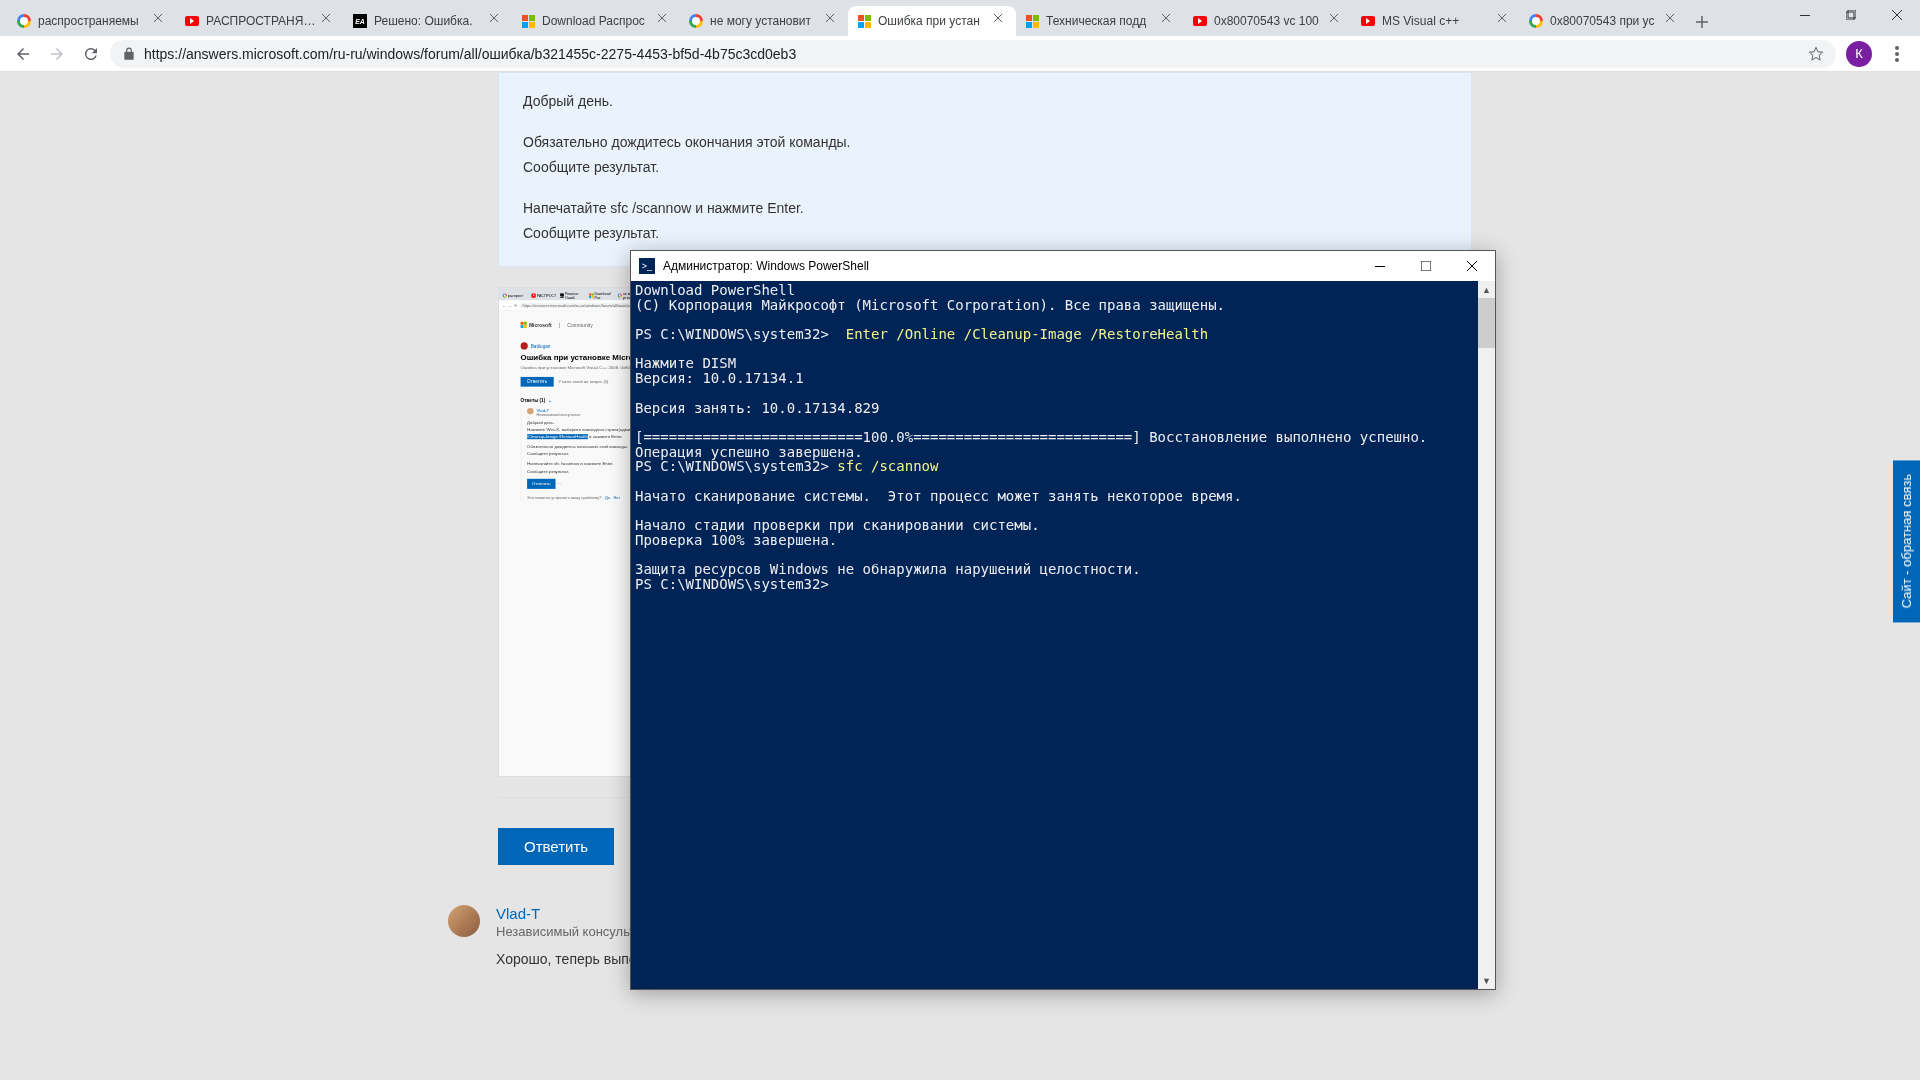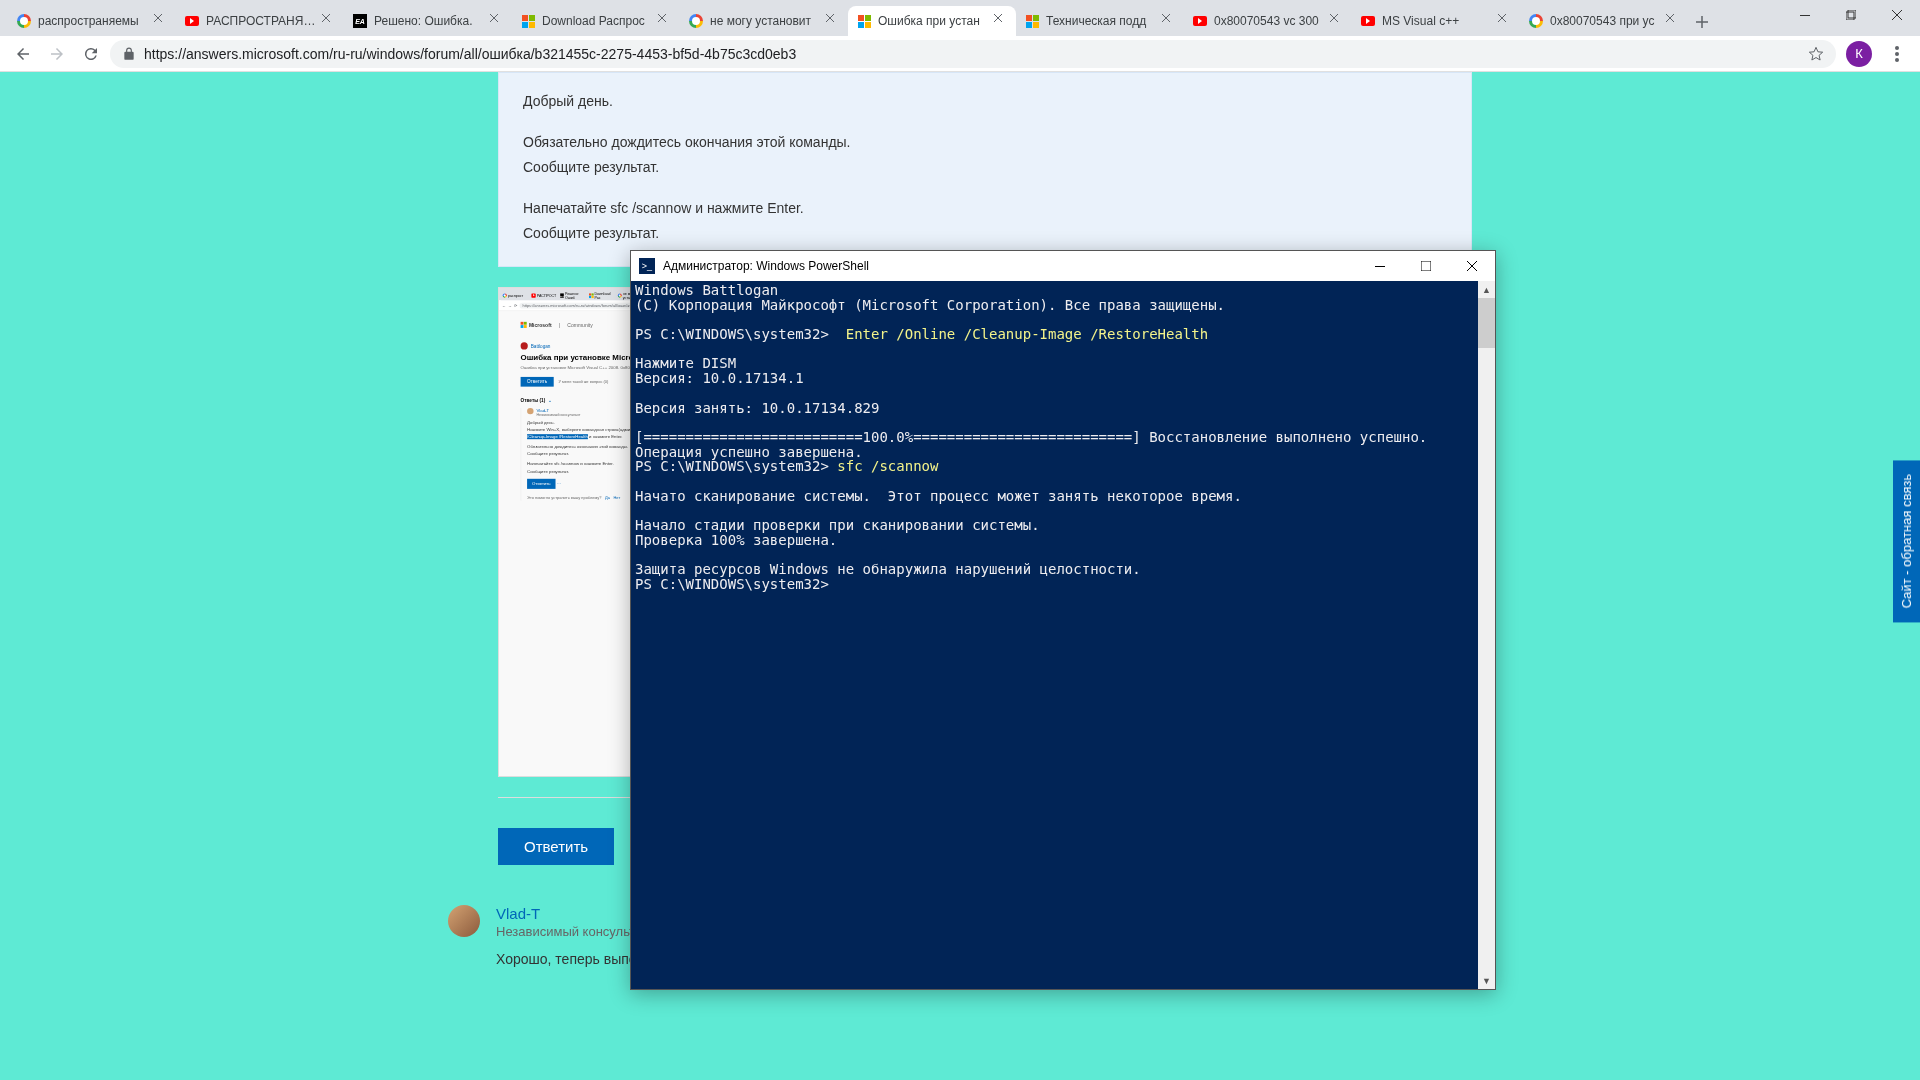--- a/index.html
+++ b/index.html
@@ -23,21 +23,21 @@
 .nav-btn { width: 30px; height: 30px; border-radius: 50%; display: flex; align-items: center; justify-content: center; color: #5f6368; }
 .nav-btn.disabled { color: #bdc1c6; }
 .omnibox { flex: 1; height: 28px; background: #f1f3f4; border-radius: 14px; display: flex; align-items: center; padding: 0 12px; gap: 8px; color: #202124; font-size: 14px; }
 .omnibox .lock { color: #5f6368; }
 .omnibox .url { flex: 1; white-space: nowrap; overflow: hidden; }
 .star { color: #5f6368; }
 .avatar { width: 26px; height: 26px; border-radius: 50%; background: #7b1fa2; color: #fff; font-size: 13px; display: flex; align-items: center; justify-content: center; margin: 0 6px; }
 .menu-dots { width: 30px; display: flex; align-items: center; justify-content: center; color: #5f6368; }
 
 
-.page { position: absolute; top: 72px; left: 0; right: 0; bottom: 0; background: #5eead4; overflow: hidden; }
+.page { position: absolute; top: 72px; left: 0; right: 0; bottom: 0; background: #e5e5e5; overflow: hidden; }
 .forum { width: 1024px; margin: 0 auto; position: relative; }
 
 .answer-box { background: #eaf2fb; border: 1px solid #d7e6f7; padding: 18px 24px; margin-bottom: 0; color: #333; font-size: 14px; line-height: 1.5; }
 .answer-box p { margin-bottom: 4px; }
 .answer-box .gap { height: 16px; }
 
 .screenshot-thumb { width: 410px; height: 490px; background: #f9f9f9; border: 1px solid #ddd; margin-top: 20px; margin-bottom: 20px; position: relative; overflow: hidden; }
 .thumb-inner { transform: scale(0.36); transform-origin: top left; width: 1140px; }
 .thumb-tabs { height: 34px; background: #dee1e6; display:flex; align-items:flex-end; padding-left:6px; padding-top:6px;}
 .thumb-tab { height:26px; width:80px; background:#dee1e6; border-radius:6px 6px 0 0; font-size:10px; display:flex; align-items:center; padding:0 4px; gap:3px;}
@@ -221,21 +221,21 @@
       <span class="close">
         <svg width="8" height="8">
           <path d="M0 0L8 8M8 0L0 8" stroke="#5f6368"></path>
         </svg>
       </span>
     </div>
     <div class="tab">
       <span class="favicon">
         <span class="fav-yt"></span>
       </span>
-      <span class="title">0x80070543 vc 300</span>
+      <span class="title">0x80070543 vc 100</span>
       <span class="close">
         <svg width="8" height="8">
           <path d="M0 0L8 8M8 0L0 8" stroke="#5f6368"></path>
         </svg>
       </span>
     </div>
     <div class="tab">
       <span class="favicon">
         <span class="fav-yt"></span>
       </span>
@@ -459,21 +459,21 @@
           </svg>
         </div>
       <div class="ps-winbtn">
           <svg width="10" height="10">
             <path d="M0 0 L10 10 M10 0 L0 10" stroke="#000"></path>
           </svg>
         </div>
     </div>
   </div>
   <div class="ps-body-wrap">
-    <div class="ps-body"><span>Windows Battlogan</span>
+    <div class="ps-body"><span>Download PowerShell</span>
 <span>(C) Корпорация Майкрософт (Microsoft Corporation). Все права защищены.</span>
 
 <span>PS C:\WINDOWS\system32&gt;  </span><span class="yel">Enter /Online /Cleanup-Image /RestoreHealth</span>
 
 <span>Нажмите DISM</span>
 <span>Версия: 10.0.17134.1</span>
 
 <span>Версия занять: 10.0.17134.829</span>
 
 <span>[==========================100.0%==========================] Восстановление выполнено успешно.</span>

